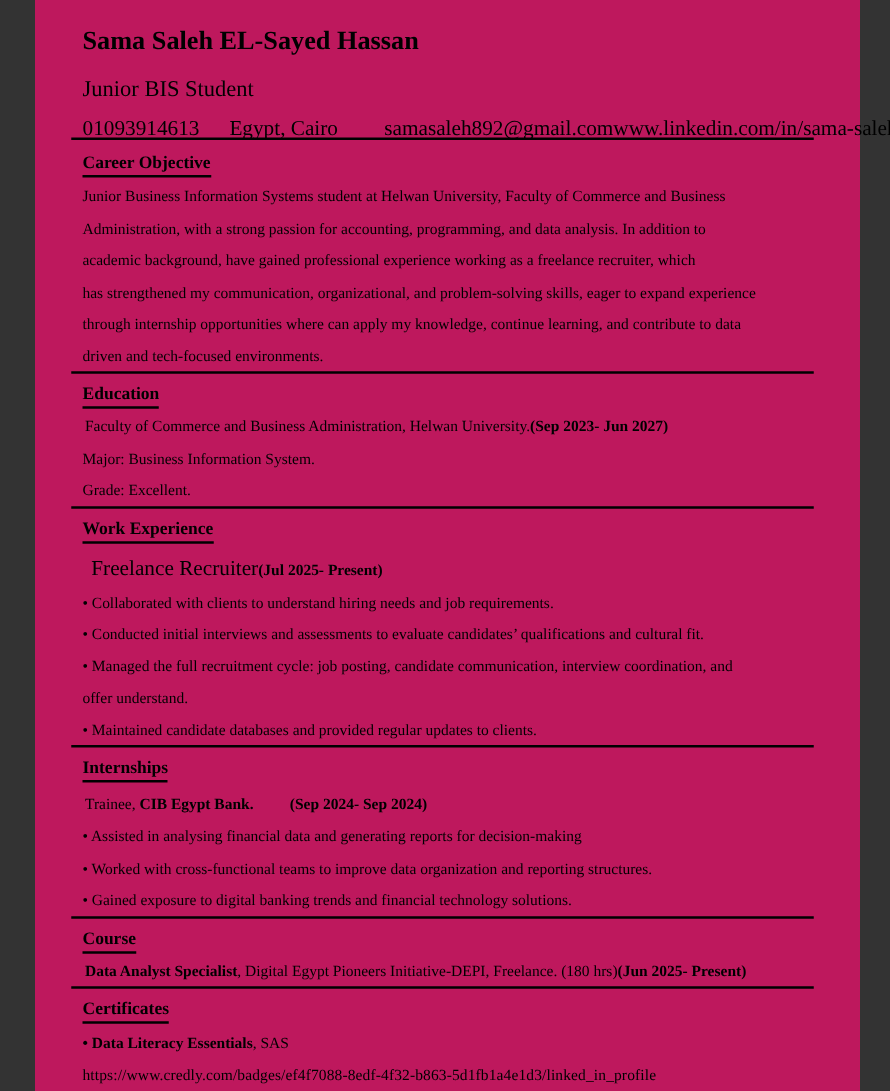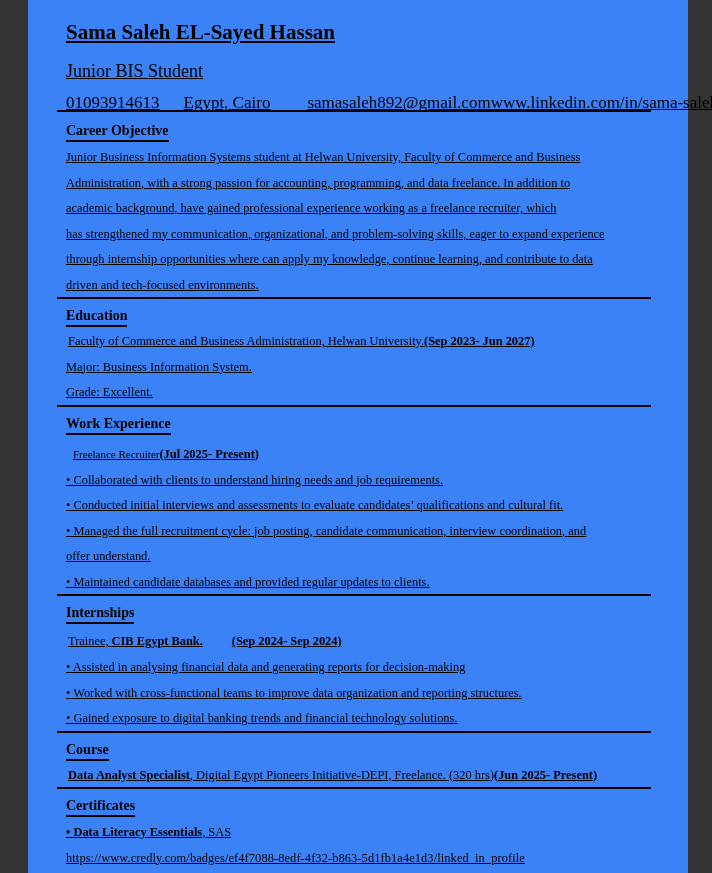--- a/index.html
+++ b/index.html
@@ -13,22 +13,21 @@
   .canvas {
     width: 712px;
     height: 873px;
     background: #333333;
     overflow: hidden;
   }
   .page {
     width: 660px;
     min-height: 873px;
     margin-left: 28px;
-    background: #3b82f6;
-    text-decoration: underline;
+    background: #be185d;
   }
   
   .name {
     font-size: 21px;
     font-weight: bold;
     margin: 0 33px 0 38px;
     padding-top: 19px;
     line-height: 26px;
   }
   .subtitle {
@@ -96,21 +95,21 @@
   .row .date {
     font-weight: bold;
     font-size: 12.4px;
   }
   .role-row {
     margin-top: 6px;
     line-height: 27px;
   }
   .role-row.intern { margin-top: 4px; line-height: 27px; gap: 29px; }
   .role-row .role {
-    font-size: 11px;
+    font-size: 17px;
     padding-left: 7px;
   }
   .course-row { margin-top: 2px; }
   .b { font-weight: bold; }
   .url-line { letter-spacing: 0.1px; }
 </style>
 </head>
 <body>
 
 <div class="canvas">
@@ -127,21 +126,21 @@
       </div>
       <div class="rule after-header"></div>
     </header>
 
     <section>
       <h2 class="sec-h first">
         <span class="sec-h-text">Career Objective</span>
       </h2>
       <div class="body-block">
         <div class="bl">Junior Business Information Systems student at Helwan University, Faculty of Commerce and Business</div>
-        <div class="bl">Administration, with a strong passion for accounting, programming, and data freelance. In addition to</div>
+        <div class="bl">Administration, with a strong passion for accounting, programming, and data analysis. In addition to</div>
         <div class="bl">academic background, have gained professional experience working as a freelance recruiter, which</div>
         <div class="bl">has strengthened my communication, organizational, and problem-solving skills, eager to expand experience</div>
         <div class="bl">through internship opportunities where can apply my knowledge, continue learning, and contribute to data</div>
         <div class="bl">driven and tech-focused environments.</div>
       </div>
       <div class="rule after-para"></div>
     </section>
 
     <section>
       <h2 class="sec-h">
@@ -188,21 +187,21 @@
         <div class="bl">• Gained exposure to digital banking trends and financial technology solutions.</div>
       </div>
       <div class="rule after-para"></div>
     </section>
 
     <section>
       <h2 class="sec-h">
         <span class="sec-h-text">Course</span>
       </h2>
       <div class="row course-row">
-        <span class="left"><span class="b indent-sm">Data Analyst Specialist</span><span>, Digital Egypt Pioneers Initiative-DEPI, Freelance. (320 hrs)</span></span>
+        <span class="left"><span class="b indent-sm">Data Analyst Specialist</span><span>, Digital Egypt Pioneers Initiative-DEPI, Freelance. (180 hrs)</span></span>
         <span class="date">(Jun 2025- Present)</span>
       </div>
       <div class="rule after-para"></div>
     </section>
 
     <section>
       <h2 class="sec-h">
         <span class="sec-h-text">Certificates</span>
       </h2>
       <div class="body-block">

